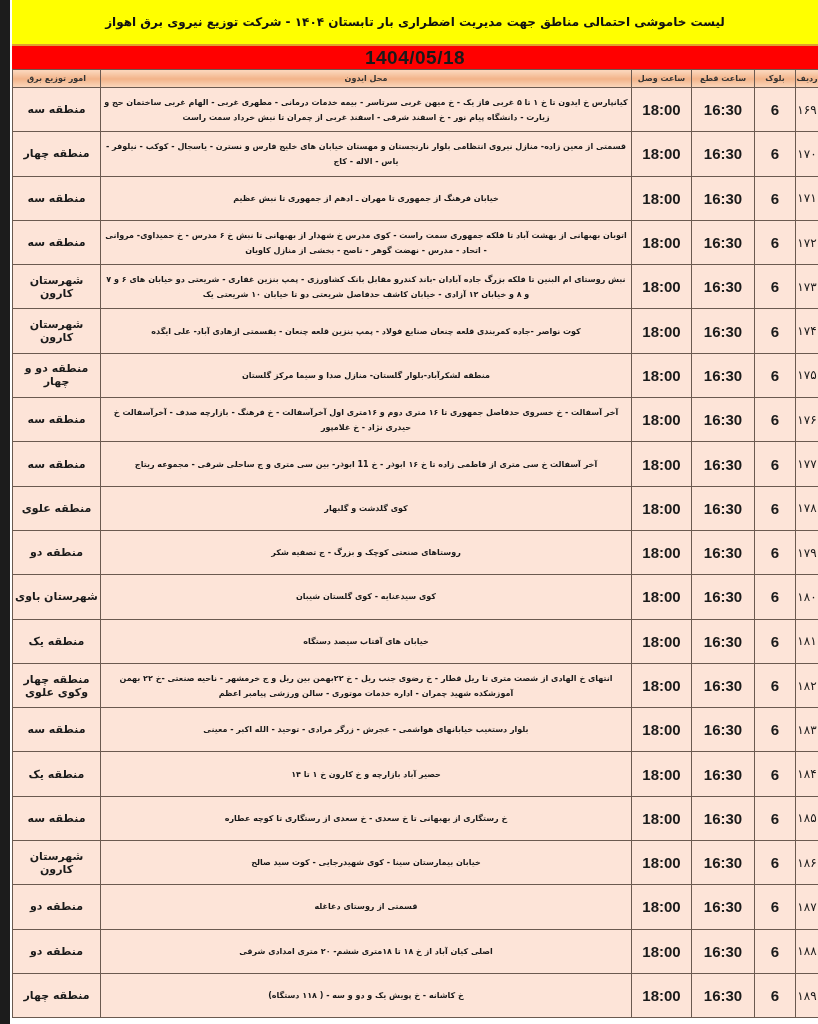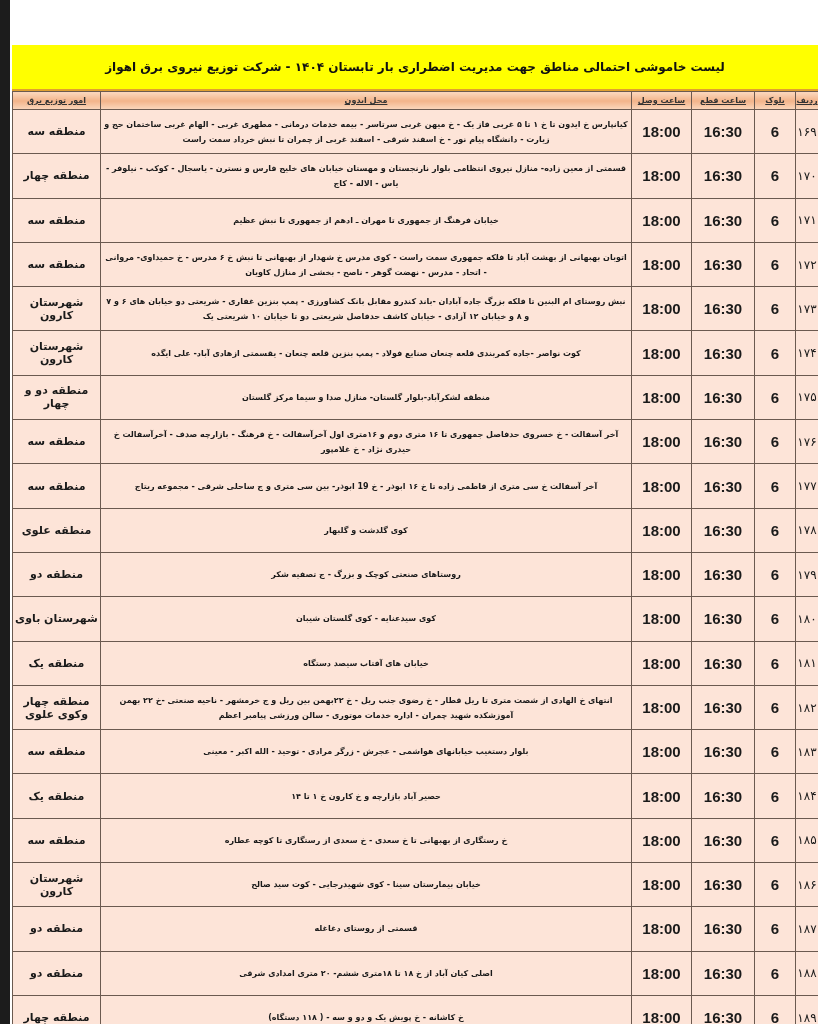--- a/index.html
+++ b/index.html
@@ -5,50 +5,50 @@
     * { box-sizing: border-box; margin: 0; padding: 0; }
     html, body { width: 818px; height: 1024px; background: #ffffff; overflow: hidden; }
     body { position: relative; font-family: "DejaVu Sans", sans-serif; }
     .left-strip { position: absolute; left: 0; top: 0; width: 10px; height: 1024px; background: #1c1c1c; }
     .sheet { position: absolute; left: 12px; top: 0; width: 806px; }
     .title-band {
       height: 46px; background: #ffff00; border-bottom: 2px solid #e0a030;
       display: flex; align-items: center; justify-content: center;
       font-family: "DejaVu Sans", sans-serif; font-weight: bold; font-size: 12px; color: #111;
       direction: rtl;
-      margin-top: 45px;
     }
     .date-band {
       height: 23px; background: #ff0000;
       display: flex; align-items: center; justify-content: center;
       font-family: "Liberation Sans", sans-serif; font-weight: bold; font-size: 19px; color: #1a1a1a;
       letter-spacing: 0.5px;
     }
     table { border-collapse: collapse; width: 806px; table-layout: fixed; direction: rtl; }
     th {
       height: 18px; font-size: 8px; font-weight: bold; color: #333;
       background: linear-gradient(to bottom, #fbd7bd 0%, #f2b48a 50%, #fbd7bd 100%);
-      border: 1px solid #6b5a50; text-align: center; font-family: "DejaVu Sans", sans-serif; text-decoration: underline;
+      border: 1px solid #6b5a50; text-align: center; font-family: "DejaVu Sans", sans-serif;
     }
     td {
       height: 44.3px; background: #fde4d8; border: 1px solid #6b5a50;
       text-align: center; vertical-align: middle; color: #1a1a1a;
     }
     td.rownum { font-size: 12px; font-family: "DejaVu Sans", sans-serif; }
     td.block, td.time { font-family: "Liberation Sans", sans-serif; font-weight: bold; font-size: 15px; }
     td.desc { font-size: 8px; font-weight: bold; line-height: 15px; padding: 0 2px; direction: rtl; font-family: "DejaVu Sans", sans-serif; }
     td.area { font-size: 11px; font-weight: bold; font-family: "DejaVu Sans", sans-serif; }
   </style>
 </head>
 <body>
 
 <div class="left-strip"></div>
 
 <div class="sheet">
   <div class="title-band">لیست خاموشی احتمالی مناطق جهت مدیریت اضطراری بار تابستان ۱۴۰۴ - شرکت توزیع نیروی برق اهواز</div>
+  <div class="date-band">1404/05/18</div>
 
   <table>
     <colgroup>
       <col style="width:23px">
       <col style="width:41px">
       <col style="width:63px">
       <col style="width:60px">
       <col style="width:531px">
       <col style="width:88px">
     </colgroup>
@@ -125,21 +125,21 @@
           <td class="time">16:30</td>
           <td class="time">18:00</td>
           <td class="desc">آخر آسفالت - خ خسروی حدفاصل جمهوری تا ۱۶ متری دوم و ۱۶متری اول آخرآسفالت - خ فرهنگ - بازارچه صدف - آخرآسفالت خ حیدری نژاد - خ غلامپور</td>
           <td class="area">منطقه سه</td>
         </tr>
         <tr>
           <td class="rownum">۱۷۷</td>
           <td class="block">6</td>
           <td class="time">16:30</td>
           <td class="time">18:00</td>
-          <td class="desc">آخر آسفالت خ سی متری از فاطمی زاده تا خ ۱۶ ابوذر - خ 19 ابوذر- بین سی متری و ج ساحلی شرقی - مجموعه ریتاج</td>
+          <td class="desc">آخر آسفالت خ سی متری از فاطمی زاده تا خ ۱۶ ابوذر - خ 11 ابوذر- بین سی متری و ج ساحلی شرقی - مجموعه ریتاج</td>
           <td class="area">منطقه سه</td>
         </tr>
         <tr>
           <td class="rownum">۱۷۸</td>
           <td class="block">6</td>
           <td class="time">16:30</td>
           <td class="time">18:00</td>
           <td class="desc">کوی گلدشت و گلبهار</td>
           <td class="area">منطقه علوی</td>
         </tr>

